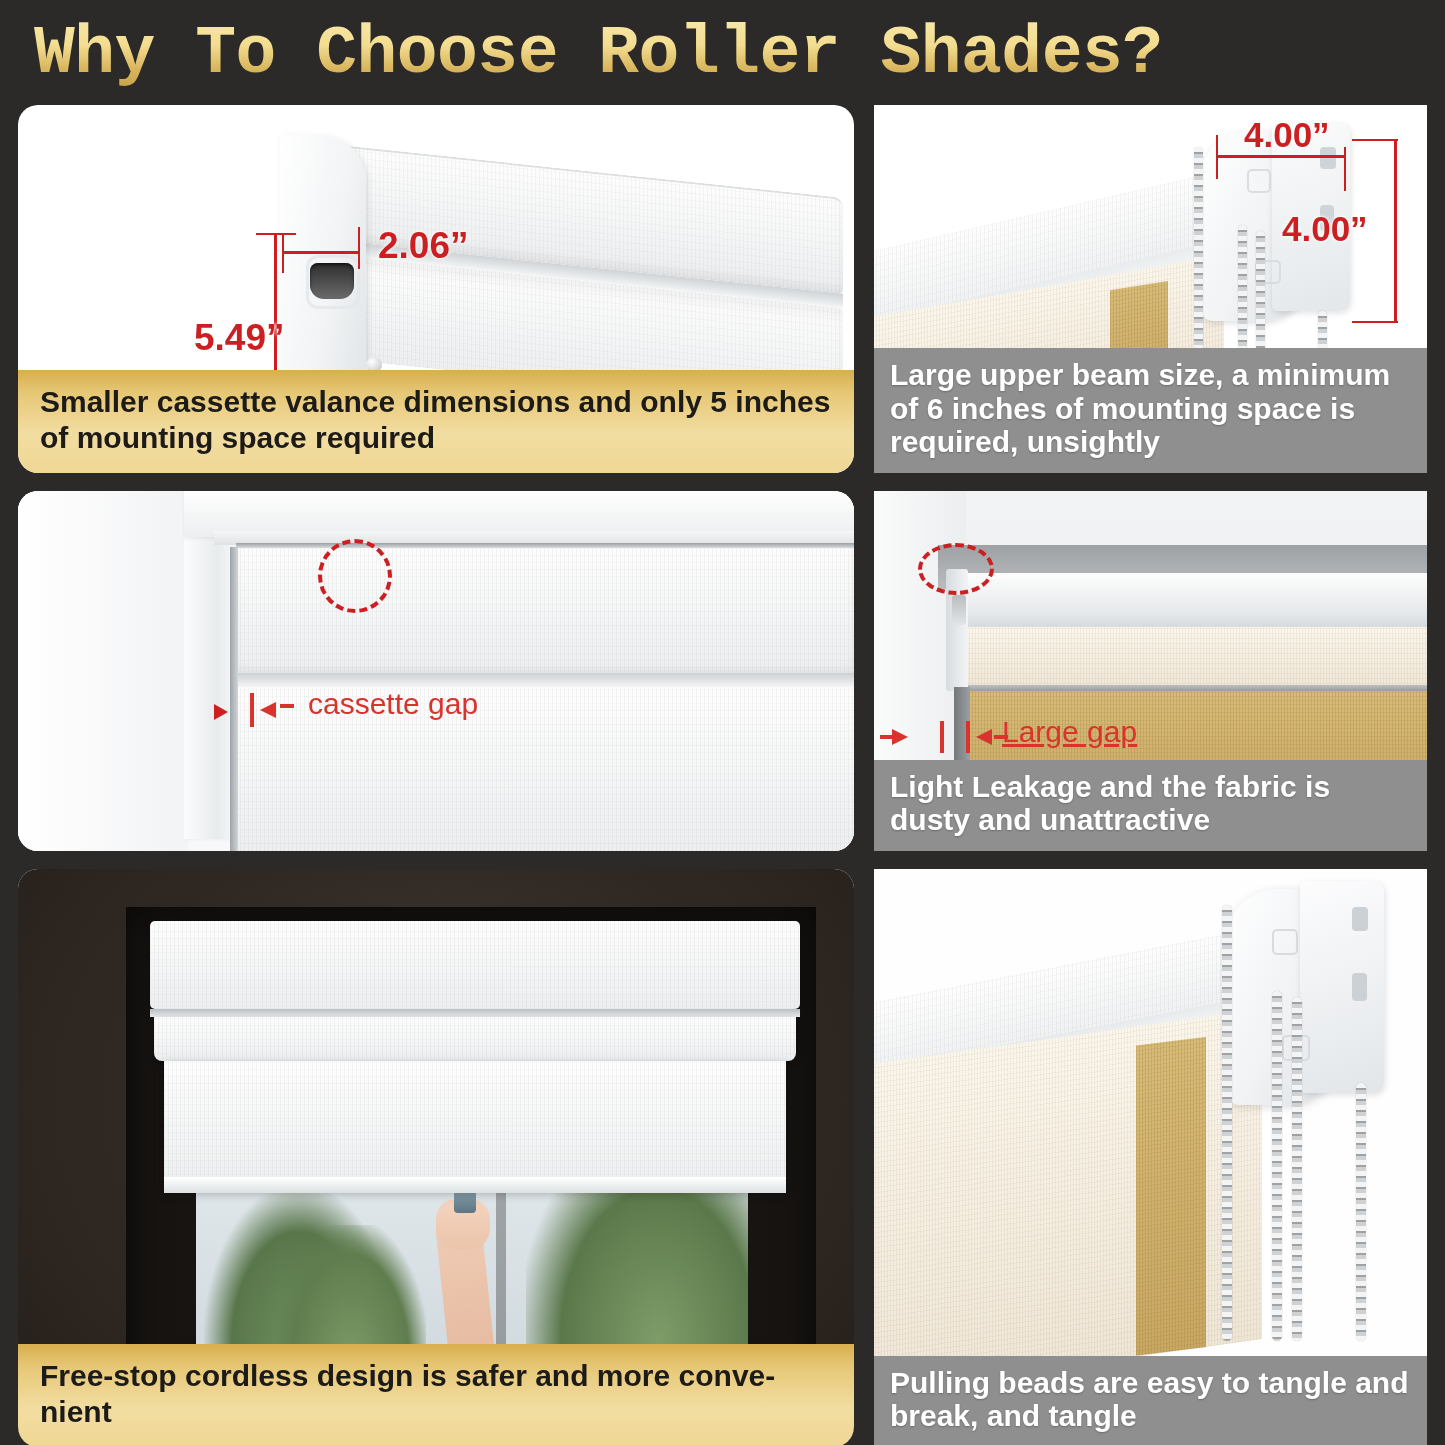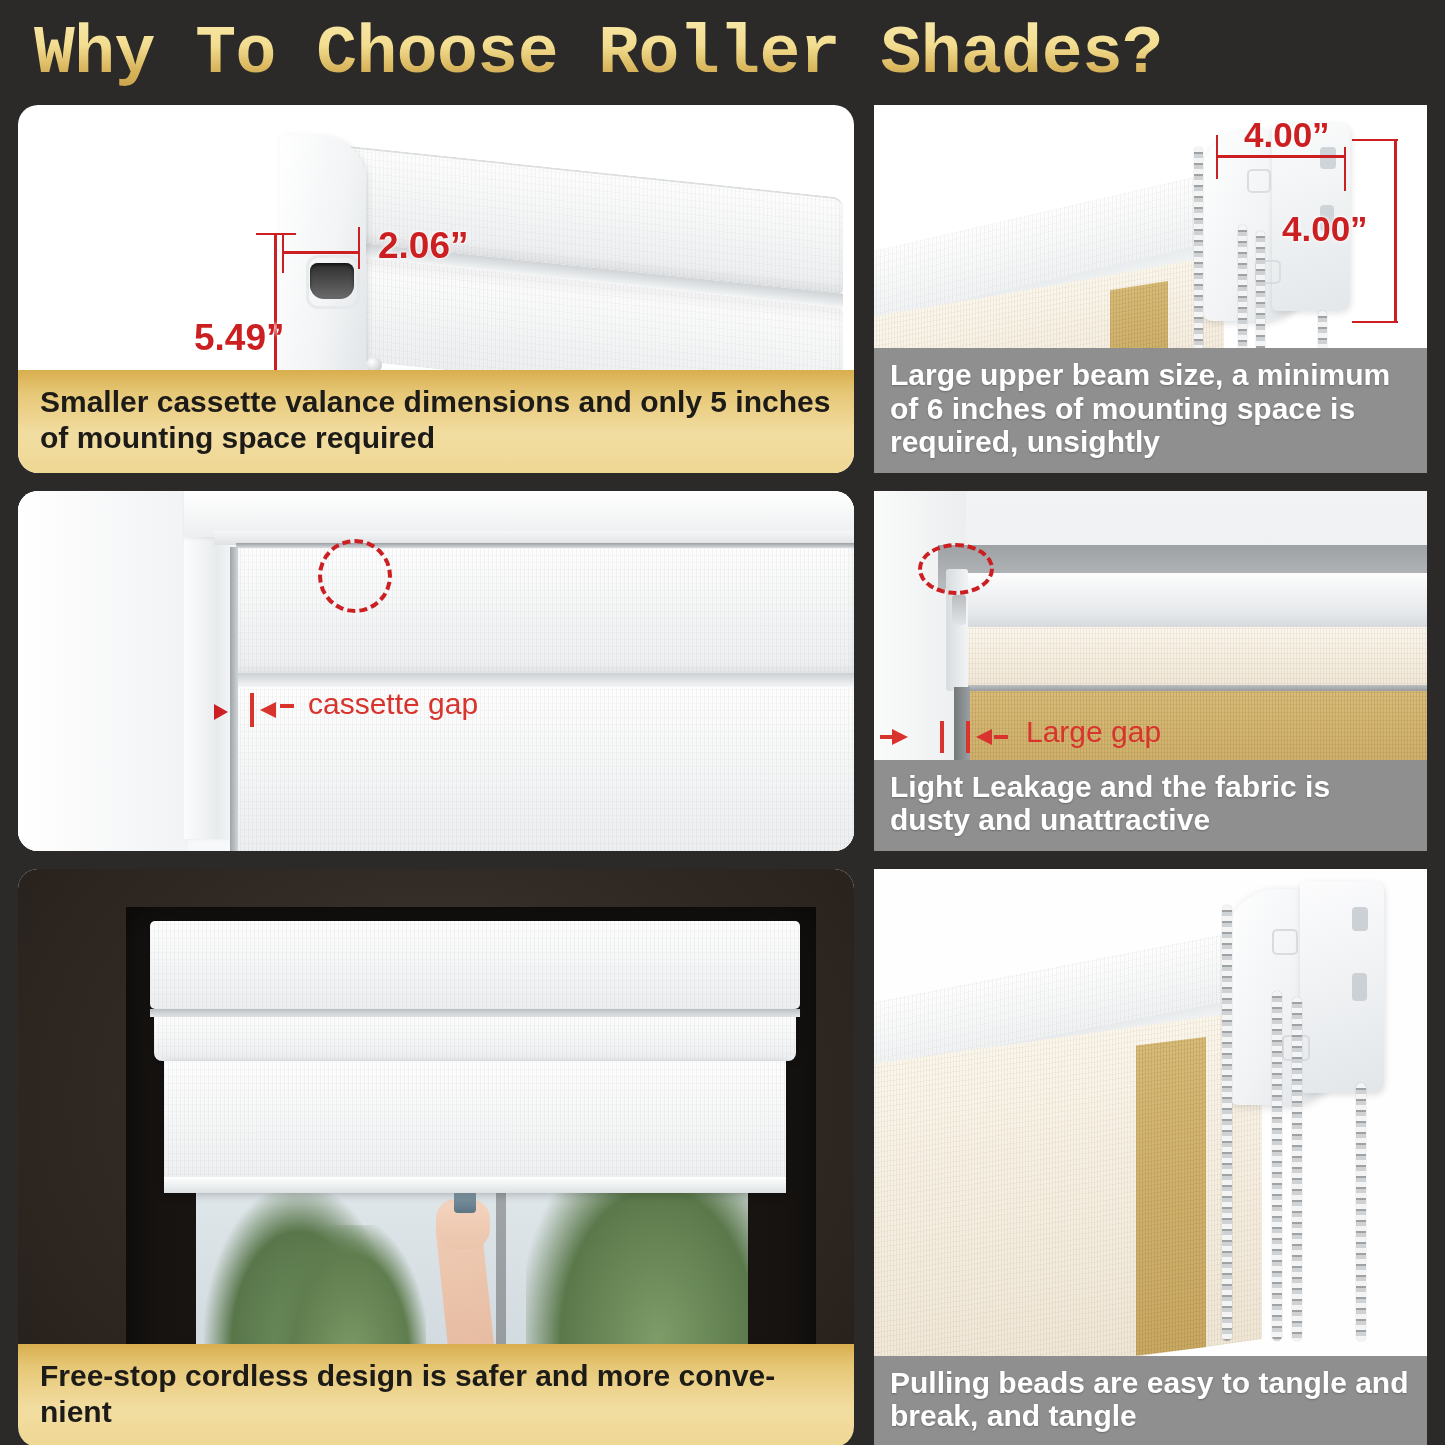--- a/index.html
+++ b/index.html
@@ -283,21 +283,21 @@
         <div style="position:absolute;left:18px;top:238px;width:0;height:0;
                     border-top:8px solid transparent;border-bottom:8px solid transparent;
                     border-left:16px solid #d8332c;"></div>
         <div style="position:absolute;left:6px;top:244px;width:14px;height:4px;background:#d8332c;"></div>
         <div class="gapbar" style="left:66px;top:230px;height:32px;"></div>
         <div class="gapbar" style="left:92px;top:230px;height:32px;"></div>
         <div style="position:absolute;left:102px;top:238px;width:0;height:0;
                     border-top:8px solid transparent;border-bottom:8px solid transparent;
                     border-right:16px solid #d8332c;"></div>
         <div style="position:absolute;left:120px;top:244px;width:14px;height:4px;background:#d8332c;"></div>
-        <div class="gaplbl" style="left:152px;top:224px;">Large gap</div>
+        <div class="gaplbl" style="left:128px;top:224px;text-decoration:underline;">Large gap</div>
       </div>
 
       <div class="cap cap-bad">
         <span class="txt">Light Leakage and the fabric is dusty and unattractive</span>
       </div>
     </div>
   </div>
 
   <div class="row r3">
 

